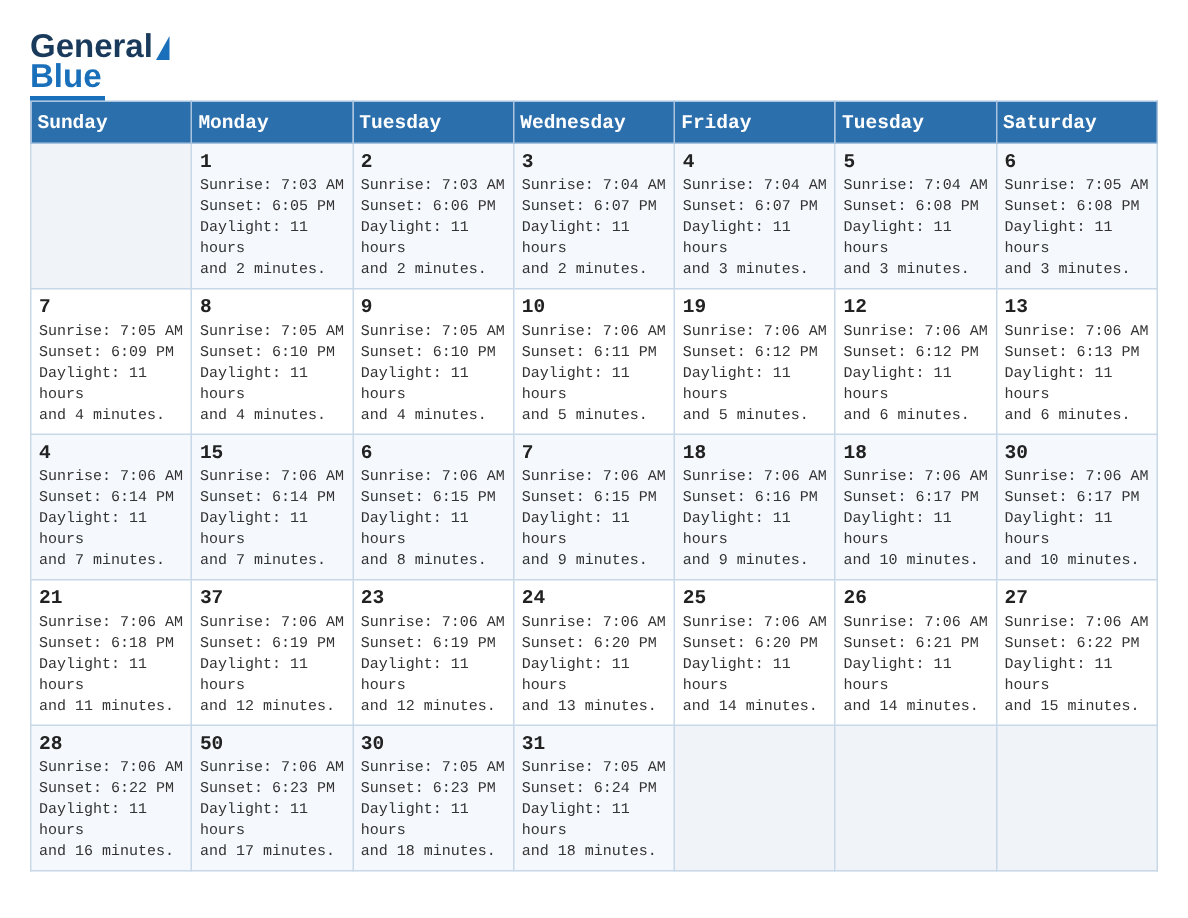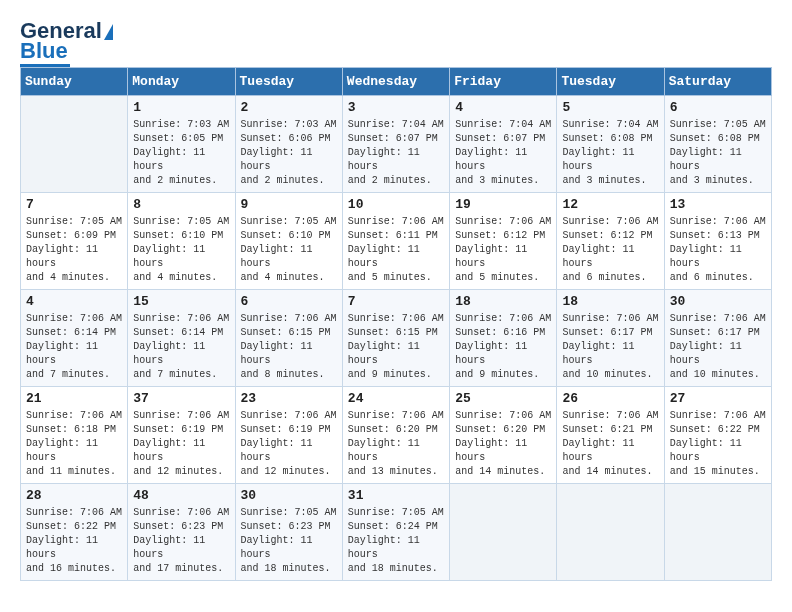--- a/index.html
+++ b/index.html
@@ -325,21 +325,21 @@
       </tr>
       <tr>
         <td>
           <span class="day-number">28</span>
           <div class="day-info" style="white-space: pre-line;">Sunrise: 7:06 AM
 Sunset: 6:22 PM
 Daylight: 11 hours
 and 16 minutes.</div>
         </td>
         <td>
-          <span class="day-number">48</span>
+          <span class="day-number">50</span>
           <div class="day-info" style="white-space: pre-line;">Sunrise: 7:06 AM
 Sunset: 6:23 PM
 Daylight: 11 hours
 and 17 minutes.</div>
         </td>
         <td>
           <span class="day-number">30</span>
           <div class="day-info" style="white-space: pre-line;">Sunrise: 7:05 AM
 Sunset: 6:23 PM
 Daylight: 11 hours

